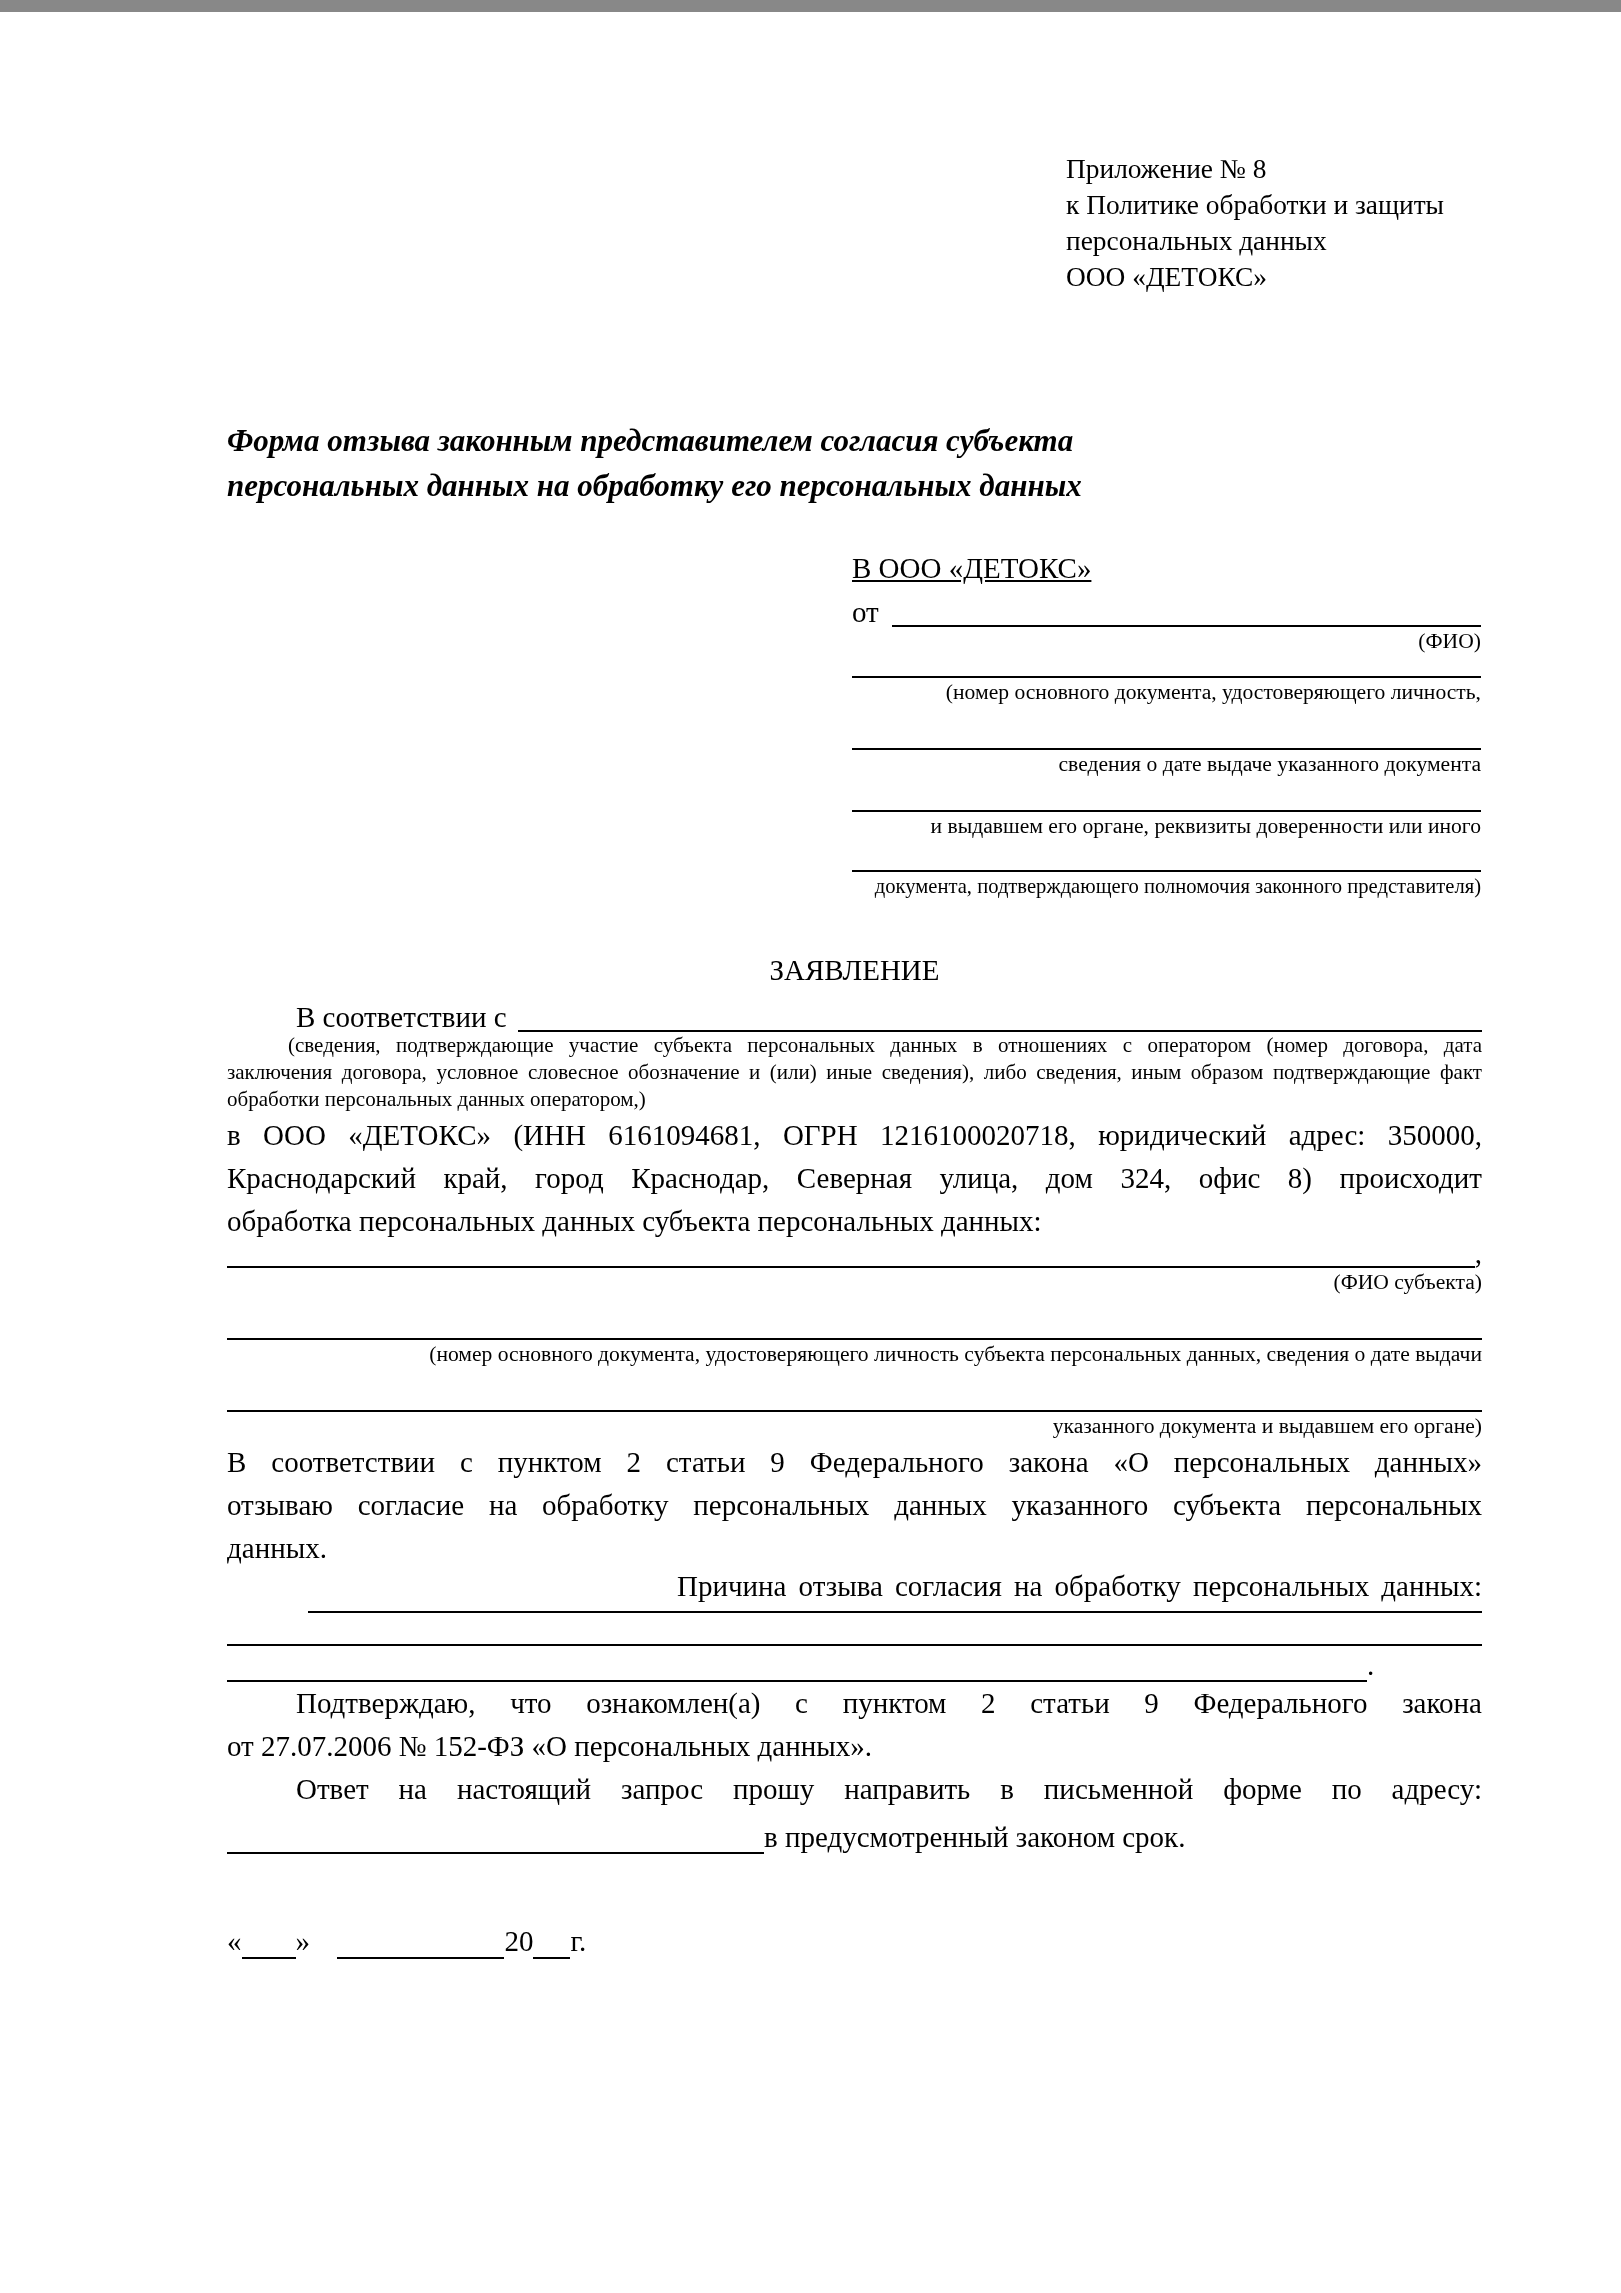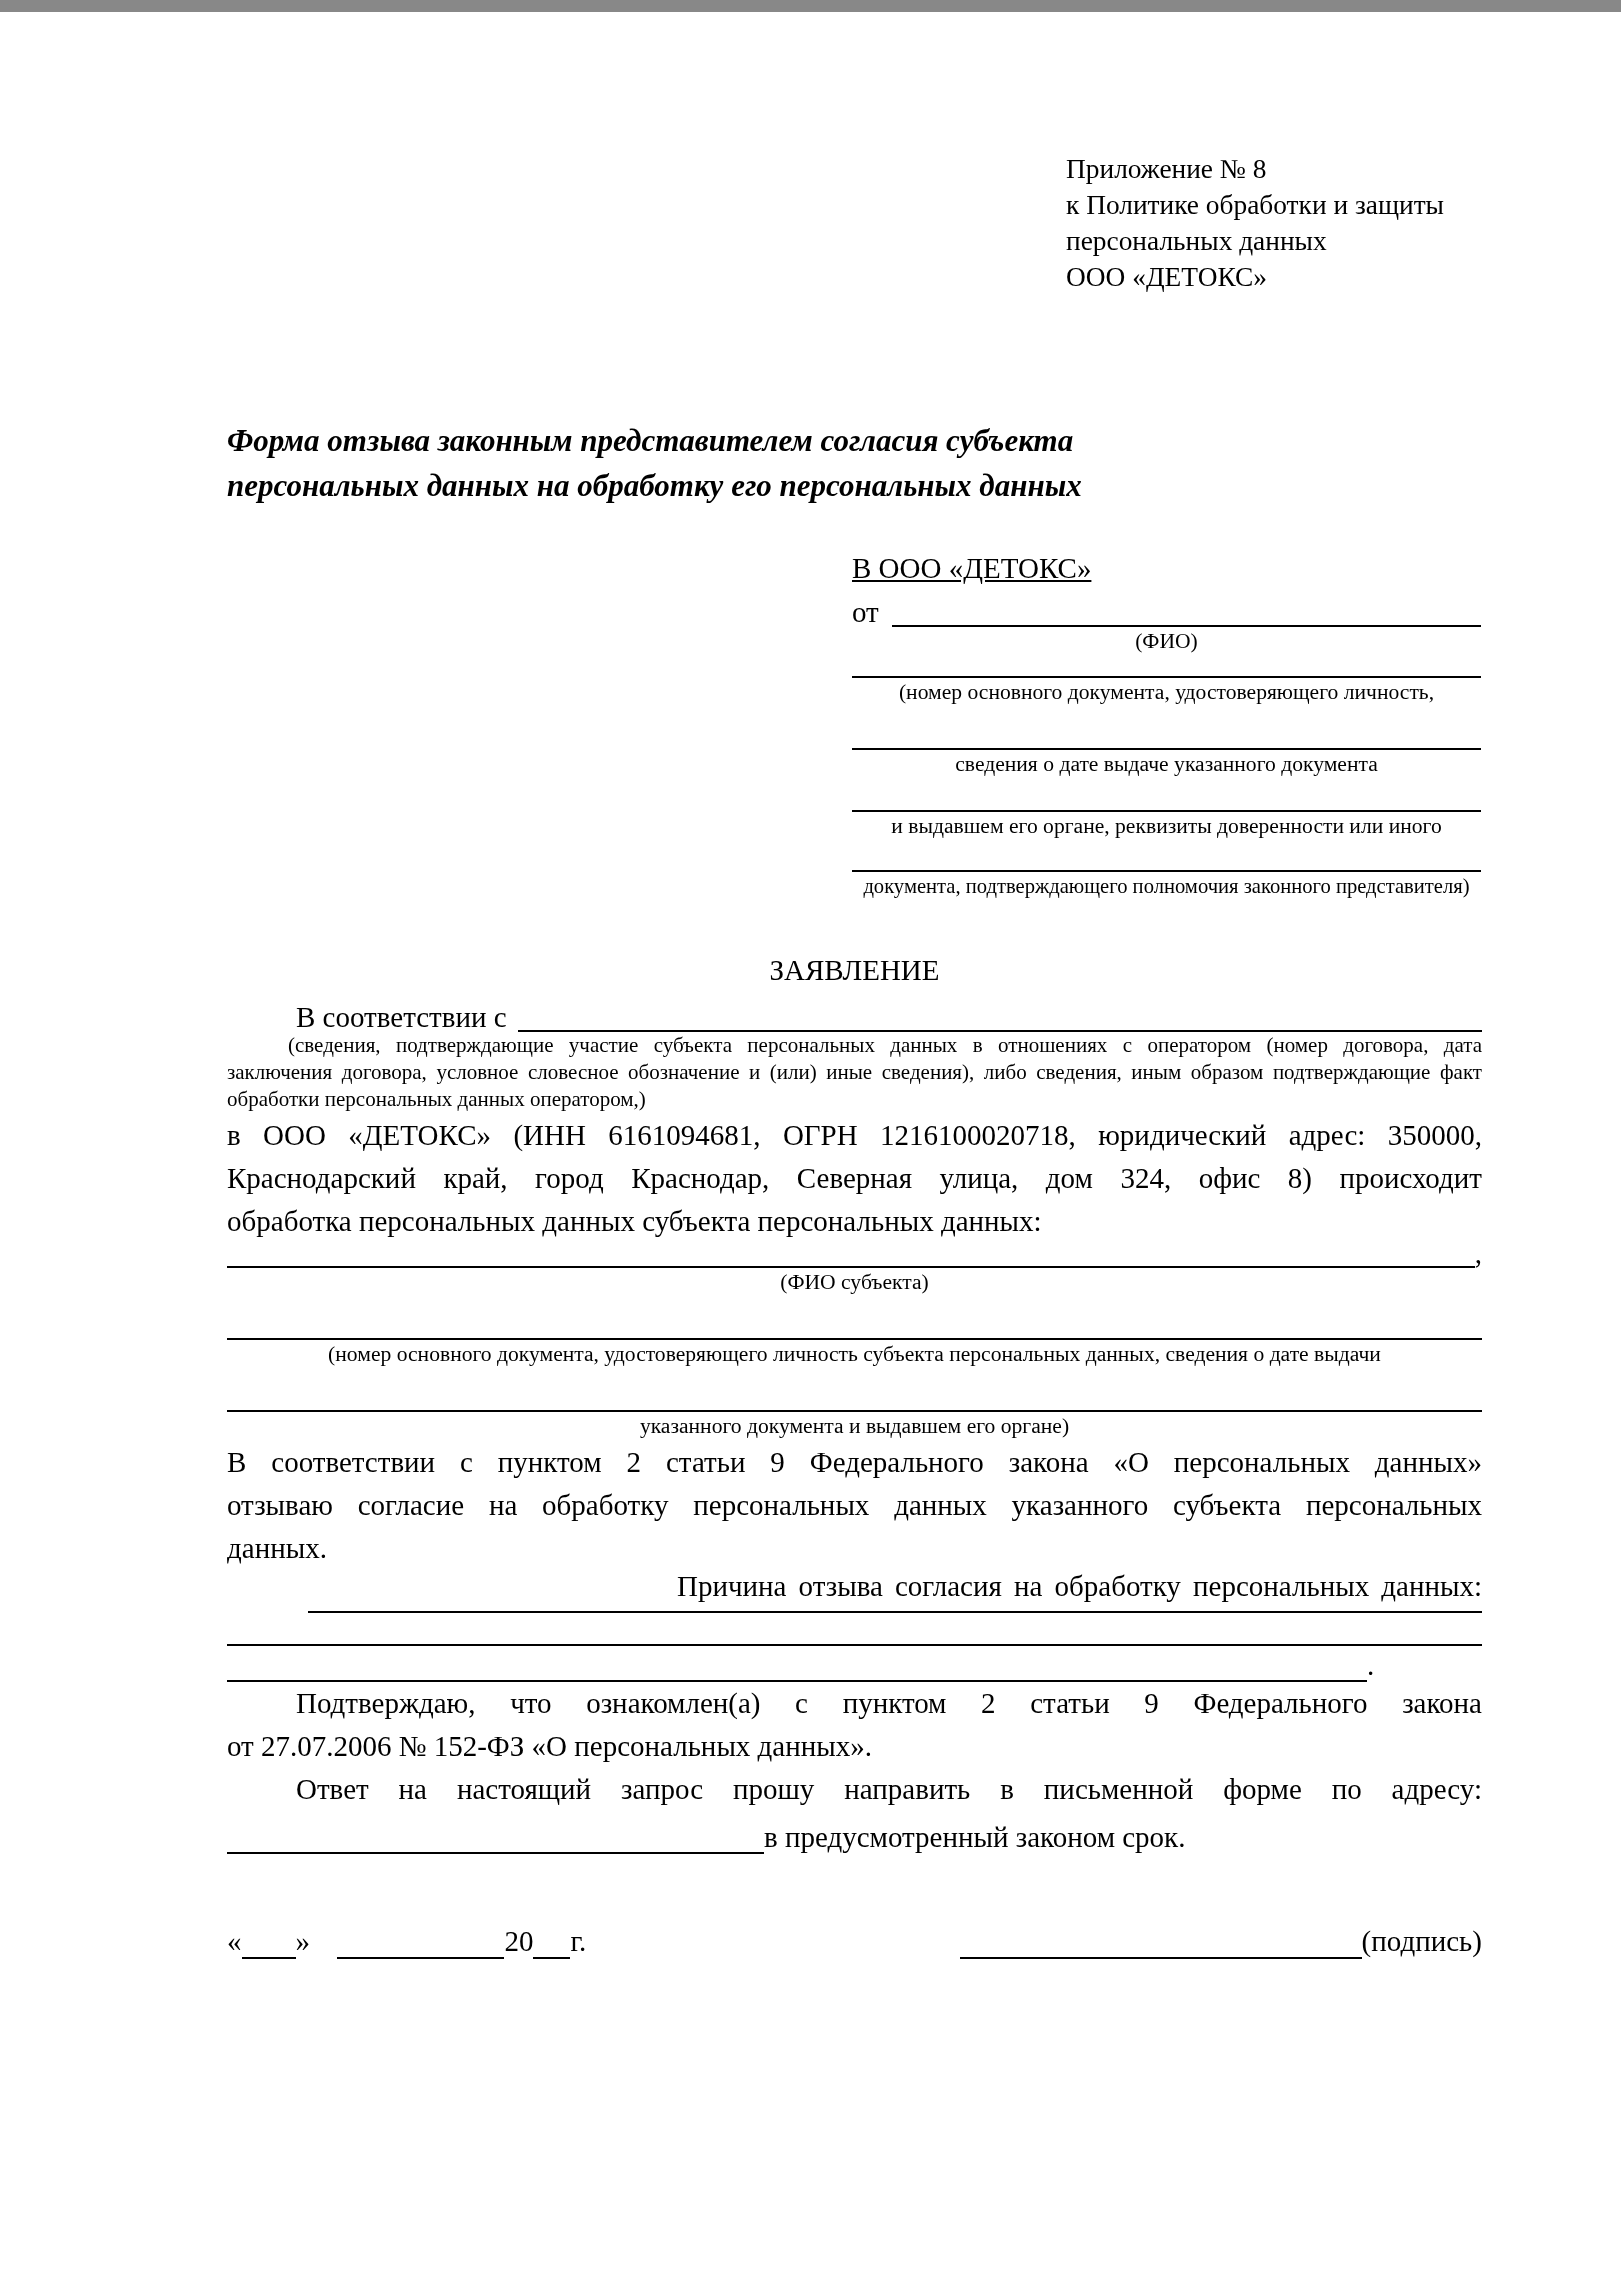--- a/index.html
+++ b/index.html
@@ -18,21 +18,21 @@
   .hdr { margin-left: 839px; font-size: 27.4px; line-height: 36px; }
   
   .title { margin-top: 123px; font-weight: 700; font-size: 31px; line-height: 45px; font-style: italic; }
   
   .applicant { margin-top: 39px; margin-left: 625px; width: 629px; }
   .applicant .to { font-size: 29px; line-height: 43px; text-decoration: underline; }
   .row { display: flex; align-items: flex-end; }
   .fill { flex: 1; border-bottom: 2.9px solid #000; align-self: stretch; }
   .from-row { height: 37px; }
   .from-row .lbl { padding-right: 13.7px; line-height: 1; }
-  .cap { font-size: 21.6px; line-height: 29px; text-align: center; }
+  .cap { font-size: 21.6px; line-height: 29px; text-align: right; }
   .cap-sm { font-size: 20.6px; }
   .rule { border-bottom: 2.9px solid #000; }
   .h24 { height: 21.6px; } .h44 { height: 43px; } .h34 { height: 33px; } .h32 { height: 31px; }
   
   .heading { margin-top: 49px; text-align: center; font-size: 29px; line-height: 41px; }
   .intro-row { padding-left: 69px; height: 41px; }
   .intro-row .lbl { padding-right: 11.8px; line-height: 1; }
   .fine { font-size: 21px; line-height: 27.4px; }
   .ind62 { text-indent: 61px; }
   .jl { text-align: justify; text-align-last: justify; }
@@ -152,20 +152,16 @@
   <div class="footer-row">
     <div class="grp">
       <span>«</span>
       <span class="u u55"></span>
       <span>»</span>
       <span class="u u170"></span>
       <span>20</span>
       <span class="u u38"></span>
       <span>г.</span>
     </div>
-    <div class="grp">
-      <span class="u u410"></span>
-      <span>(подпись)</span>
-    </div>
   </div>
 
 </div>
 
 
 </body></html>

